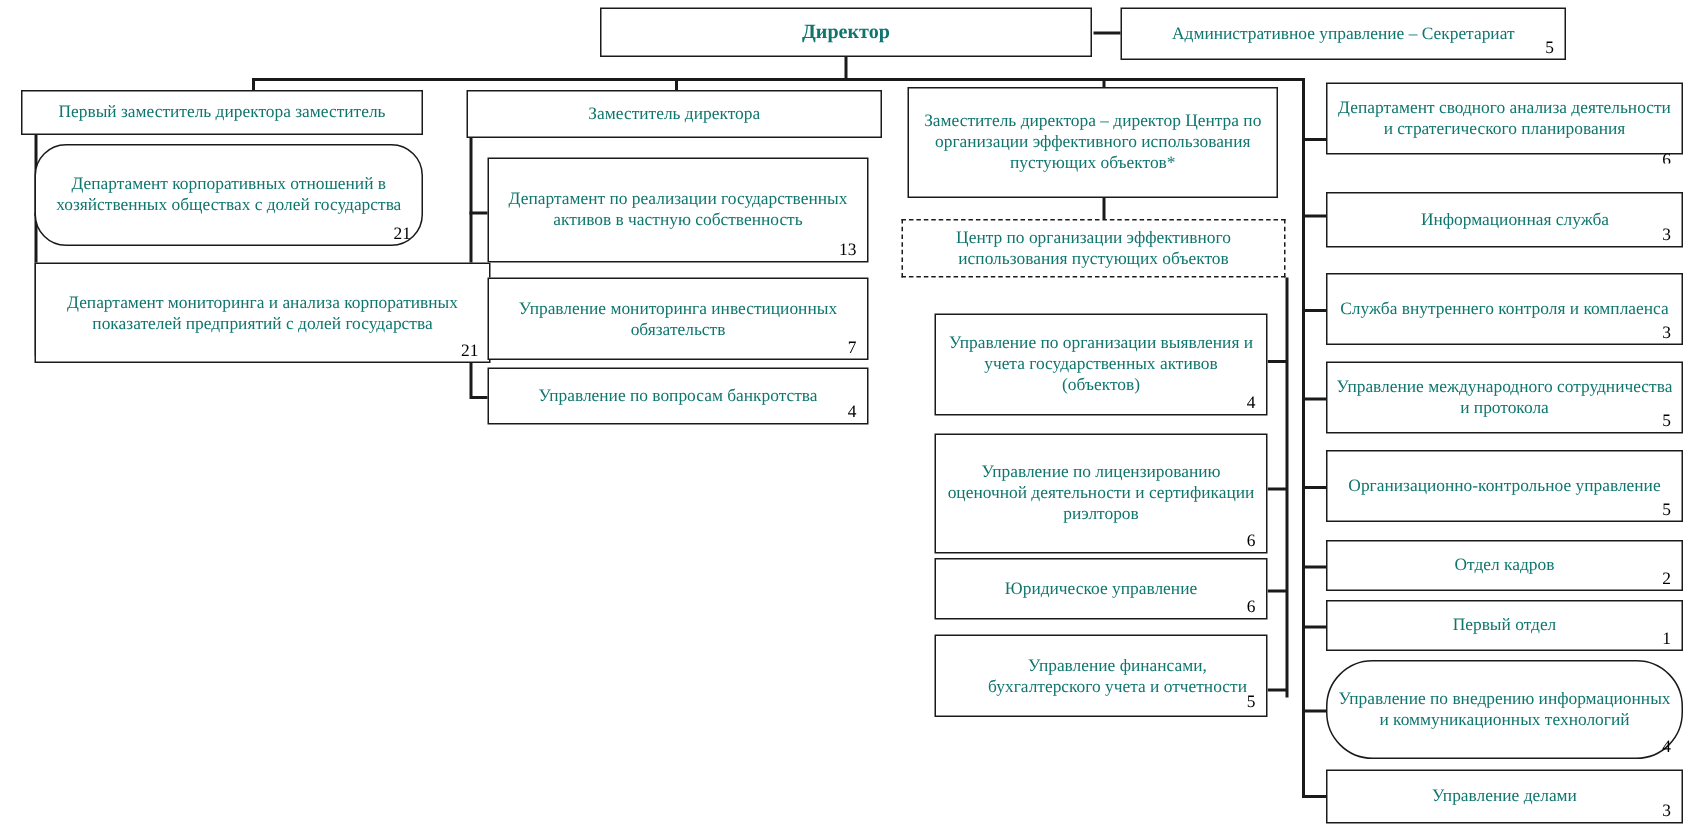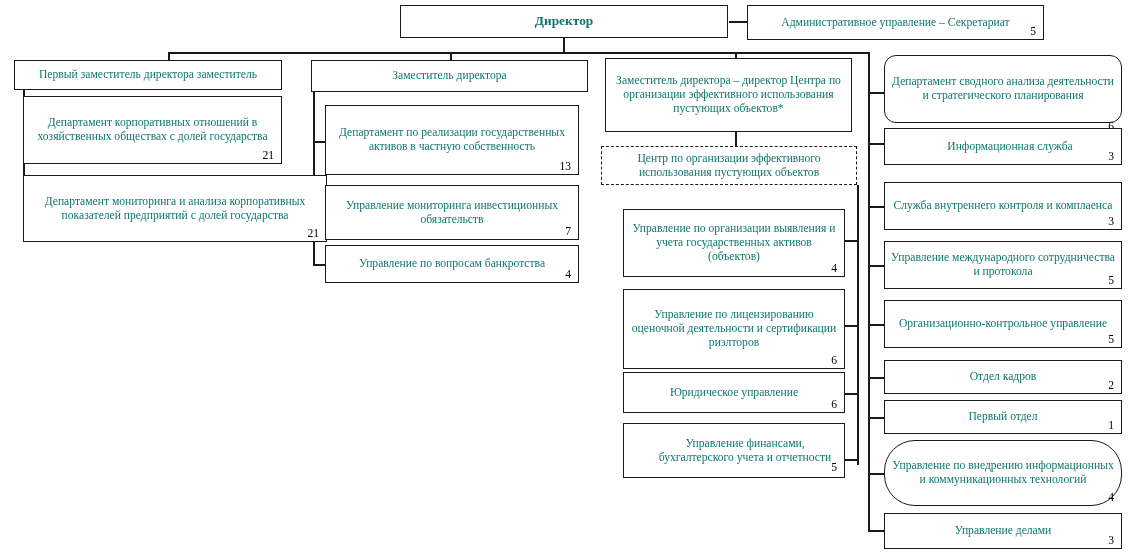--- a/index.html
+++ b/index.html
@@ -128,21 +128,21 @@
   </div>
 
   <div class="box" style="left:605px; top:58px; width:247px; height:74px;">
     <div class="title">Заместитель директора – директор Центра по организации эффективного использования пустующих объектов*</div>
   </div>
 
   <div class="box dashed" style="left:601px; top:146px; width:256px; height:39px;align-items:center;">
     <div class="title">Центр по организации эффективного использования пустующих объектов</div>
   </div>
 
-  <div class="box" style="left:23px; top:96px; width:259px; height:68px;">
+  <div class="box" style="left:23px; top:96px; width:259px; height:68px;border-radius:21px;">
     <div class="title">Департамент корпоративных отношений в хозяйственных обществах с долей государства</div>
     <div class="count">21</div>
   </div>
   <div class="box" style="left:23px; top:175px; width:304px; height:67px;">
     <div class="title">Департамент мониторинга и анализа корпоративных показателей предприятий с долей государства</div>
     <div class="count">21</div>
   </div>
 
   <div class="box" style="left:325px; top:105px; width:254px; height:70px;">
     <div class="title">Департамент по реализации государственных активов в частную собственность</div>
@@ -167,21 +167,21 @@
   </div>
   <div class="box" style="left:623px; top:372px; width:222px; height:41px;justify-content:center;">
     <div class="title">Юридическое управление</div>
     <div class="count">6</div>
   </div>
   <div class="box count-inline" style="left:623px; top:423px; width:222px; height:55px;padding-left:28px;">
     <div class="title">Управление финансами, бухгалтерского учета и отчетности</div>
     <div class="count">5</div>
   </div>
 
-  <div class="box clipped" style="left:884px; top:55px; width:238px; height:68px;border-radius:12px;">
+  <div class="box clipped" style="left:884px; top:55px; width:238px; height:48px;">
     <div class="title">Департамент сводного анализа деятельности и стратегического планирования</div>
     <div class="count">6</div>
   </div>
   <div class="box" style="left:884px; top:128px; width:238px; height:37px;padding-left:20px;">
     <div class="title">Информационная служба</div>
     <div class="count">3</div>
   </div>
   <div class="box" style="left:884px; top:182px; width:238px; height:48px;">
     <div class="title">Служба внутреннего контроля и комплаенса</div>
     <div class="count">3</div>

